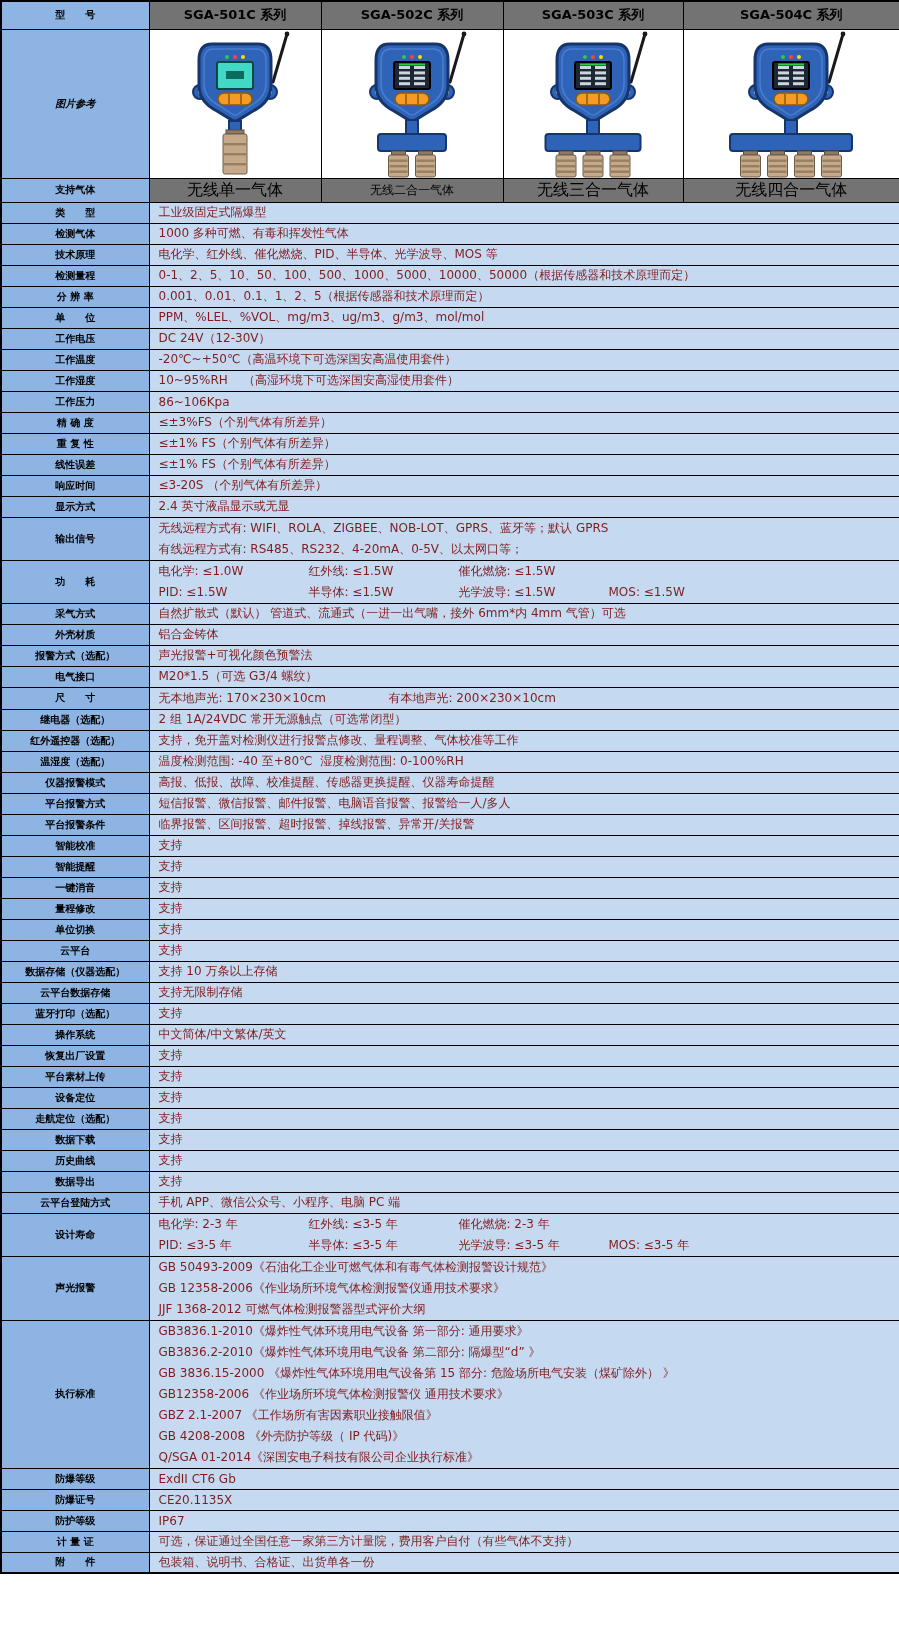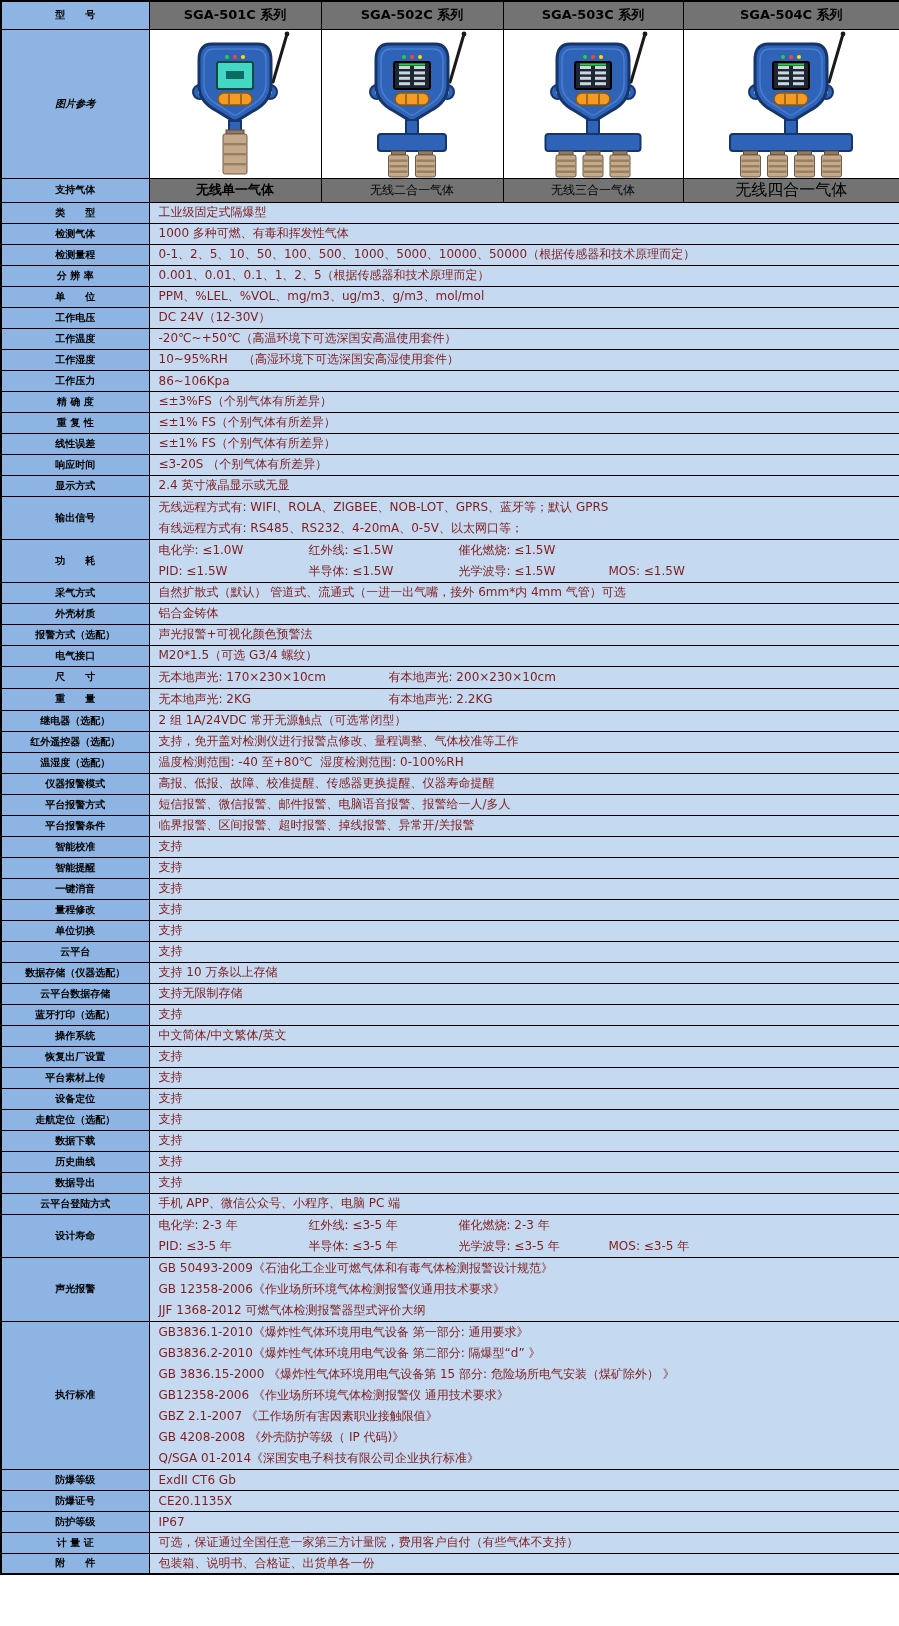--- a/index.html
+++ b/index.html
@@ -206,32 +206,36 @@
               <rect x="118.5" y="121" width="14" height="4" fill="#8F7B63" stroke="#5d4d3c" stroke-width="1"></rect>
               <rect x="115.5" y="125" width="20" height="22" rx="2" fill="#C6A98A" stroke="#6F5C48" stroke-width="1"></rect>
               <rect x="116.5" y="129.5" width="18" height="2.4" fill="#95805F"></rect>
               <rect x="116.5" y="135" width="18" height="2.4" fill="#95805F"></rect>
               <rect x="116.5" y="140.5" width="18" height="2.4" fill="#95805F"></rect>
             </svg>
           </td>
         </tr>
         <tr class="s">
           <td class="label">支持气体</td>
-          <td class="model" style="font-weight: bold; font-size: 13px; margin-top: 35px;">无线单一气体</td>
+          <td class="model" style="font-weight: normal; font-size: 16px; margin-top: 35px;">无线单一气体</td>
           <td class="model" style="font-weight: normal; font-size: 12px;">无线二合一气体</td>
-          <td class="model" style="font-weight: normal; font-size: 12px; margin-top: 25px;">无线三合一气体</td>
+          <td class="model" style="font-weight: normal; font-size: 16px; margin-top: 25px;">无线三合一气体</td>
           <td class="model" style="font-weight: normal; font-size: 16px;">无线四合一气体</td>
         </tr>
         <tr class="s">
           <td class="label">类　　型</td>
           <td class="value" colspan="4">工业级固定式隔爆型</td>
         </tr>
         <tr class="s">
           <td class="label">检测气体</td>
           <td class="value" colspan="4">1000 多种可燃、有毒和挥发性气体</td>
+        </tr>
+        <tr class="s">
+          <td class="label">技术原理</td>
+          <td class="value" colspan="4">电化学、红外线、催化燃烧、PID、半导体、光学波导、MOS 等</td>
         </tr>
         <tr class="s">
           <td class="label">检测量程</td>
           <td class="value" colspan="4">0-1、2、5、10、50、100、500、1000、5000、10000、50000（根据传感器和技术原理而定）</td>
         </tr>
         <tr class="s">
           <td class="label">分 辨 率</td>
           <td class="value" colspan="4">0.001、0.01、0.1、1、2、5（根据传感器和技术原理而定）</td>
         </tr>
         <tr class="s">
@@ -294,24 +298,20 @@
           <td class="label">报警方式（选配）</td>
           <td class="value" colspan="4">声光报警+可视化颜色预警法</td>
         </tr>
         <tr class="s">
           <td class="label">电气接口</td>
           <td class="value" colspan="4">M20*1.5（可选 G3/4 螺纹）</td>
         </tr>
         <tr class="s">
           <td class="label">尺　　寸</td>
           <td class="value" colspan="4"><div class="ln"><span class="seg" style="min-width: 230px;">无本地声光: 170×230×10cm</span><span class="seg">有本地声光: 200×230×10cm</span></div></td>
-        </tr>
-        <tr class="s">
-          <td class="label">重　　量</td>
-          <td class="value" colspan="4"><div class="ln"><span class="seg" style="min-width: 230px;">无本地声光: 2KG</span><span class="seg">有本地声光: 2.2KG</span></div></td>
         </tr>
         <tr class="s">
           <td class="label">继电器（选配）</td>
           <td class="value" colspan="4">2 组 1A/24VDC 常开无源触点（可选常闭型）</td>
         </tr>
         <tr class="s">
           <td class="label">红外遥控器（选配）</td>
           <td class="value" colspan="4">支持，免开盖对检测仪进行报警点修改、量程调整、气体校准等工作</td>
         </tr>
         <tr class="s">

